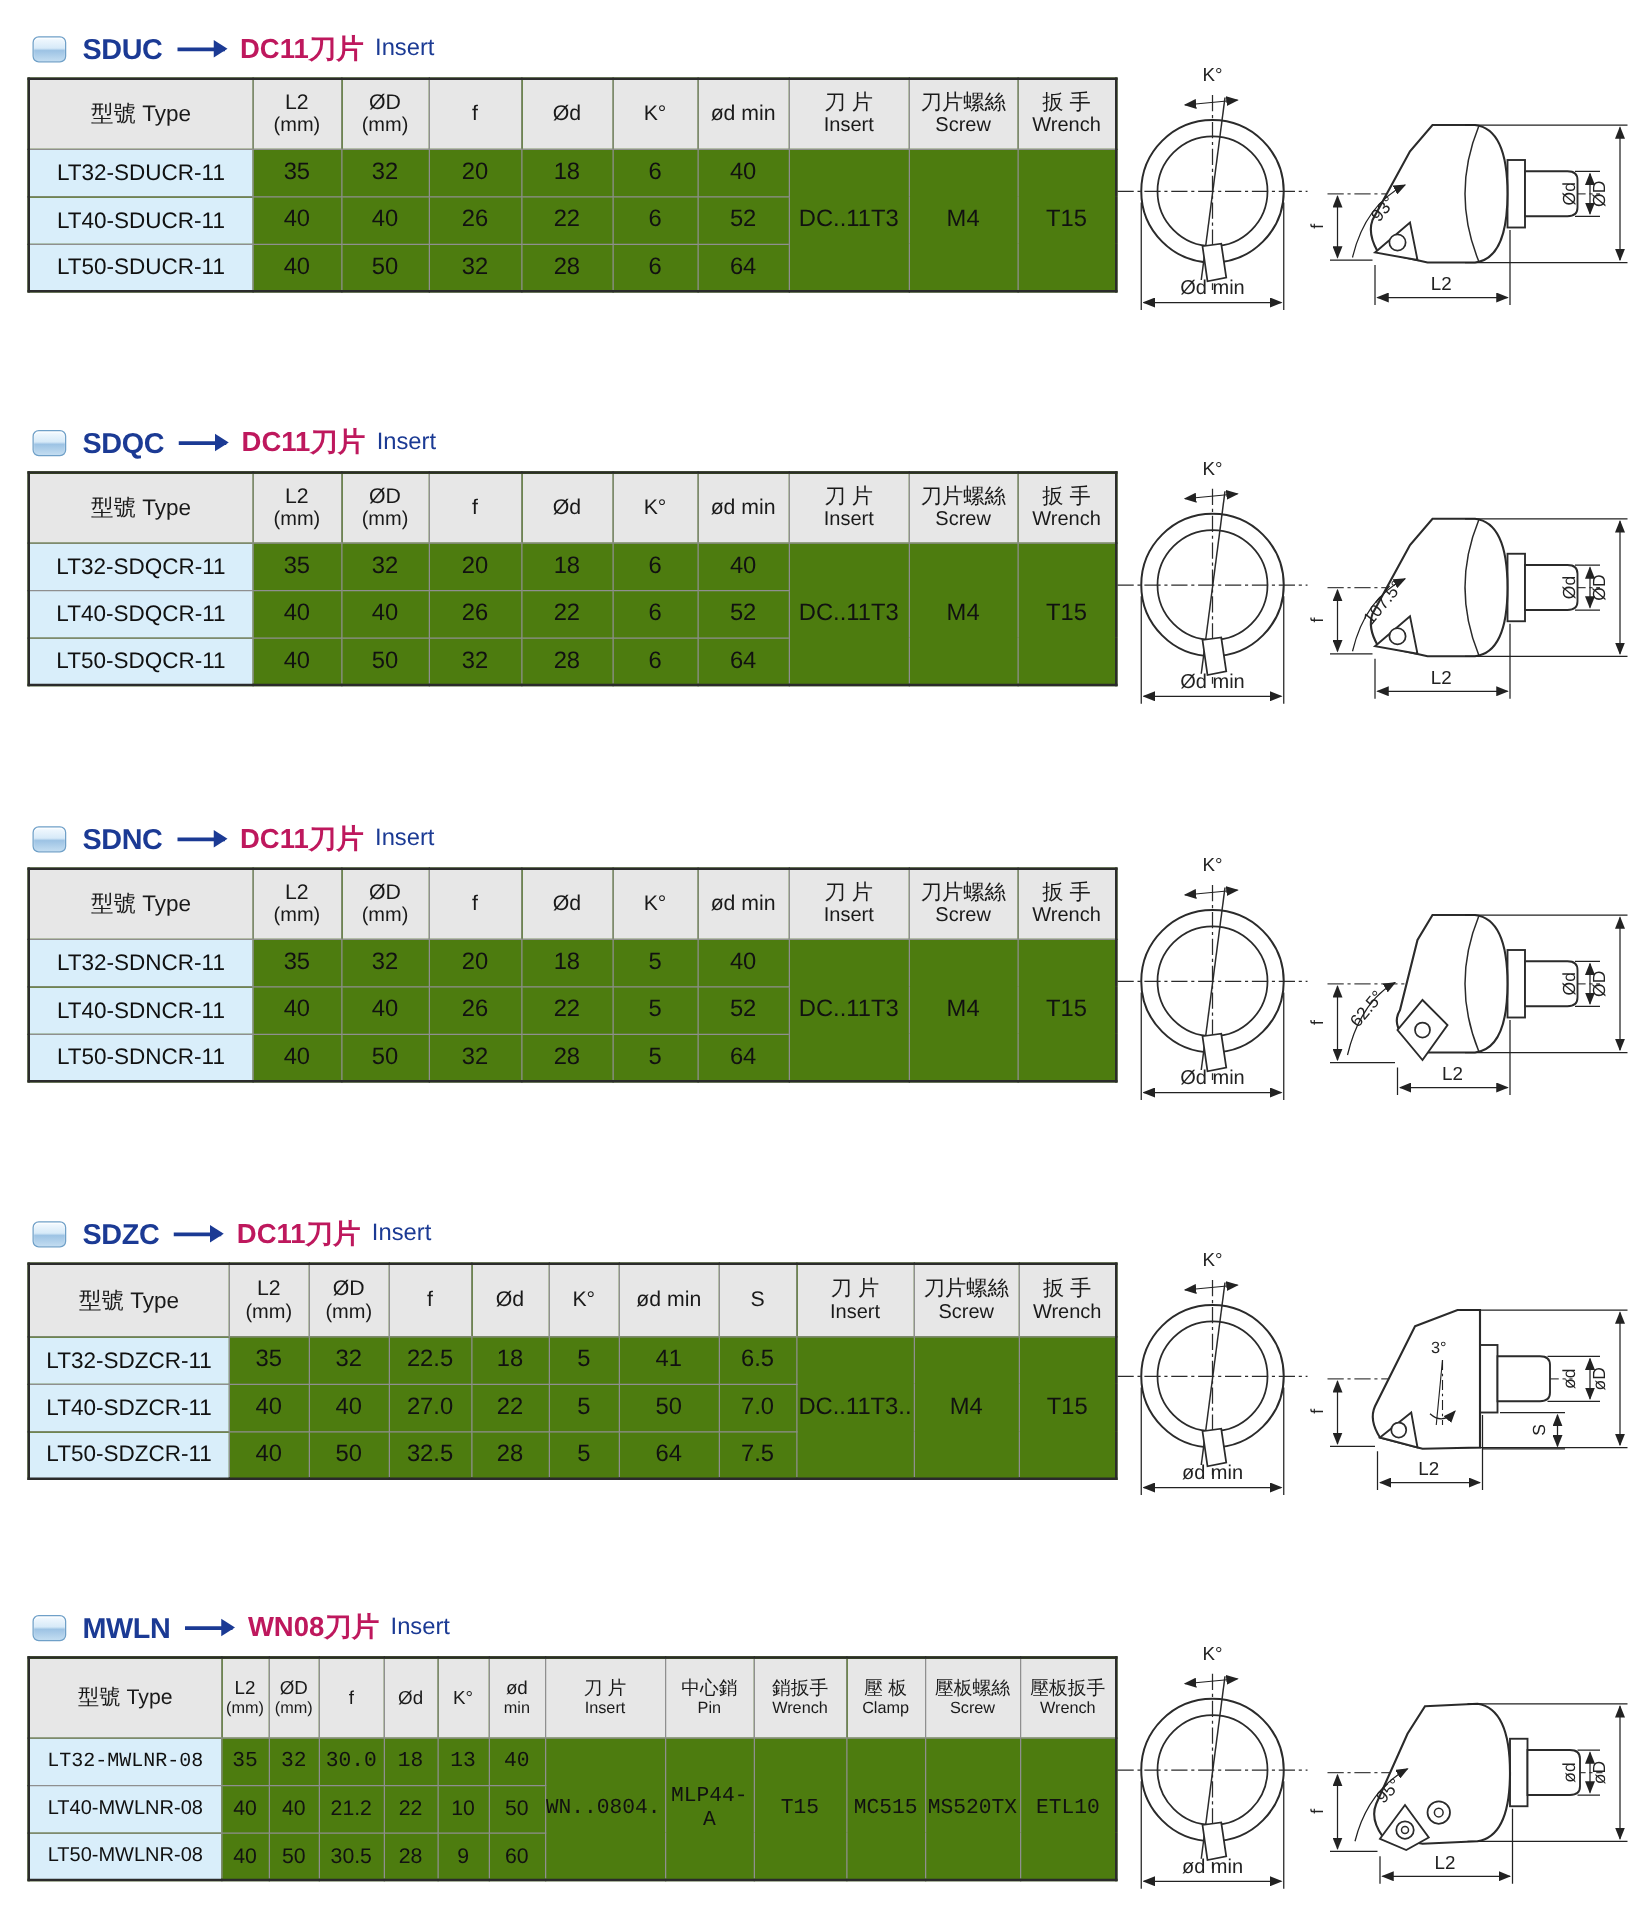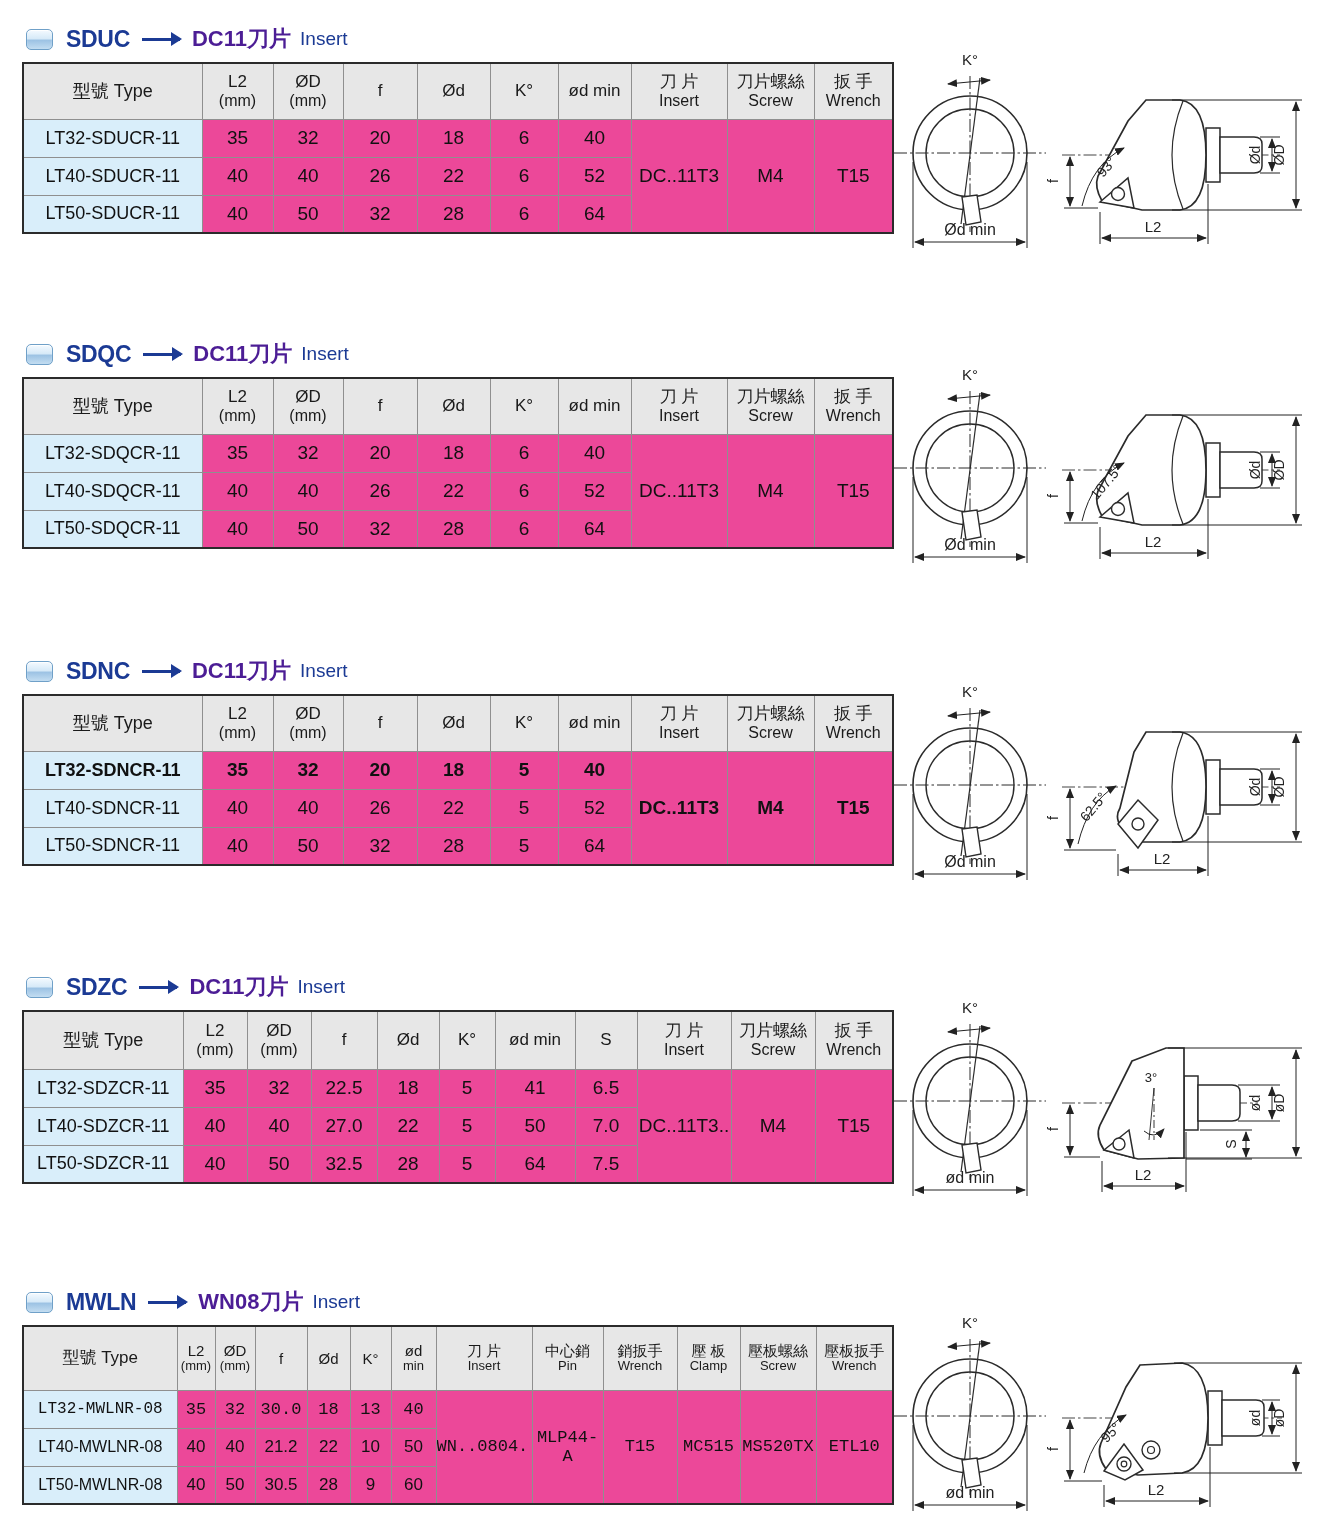--- a/index.html
+++ b/index.html
@@ -8,24 +8,24 @@
   #page{position:absolute;inset:0}
   .section{position:absolute;left:0;width:1212px;height:316px}
   .heading{position:absolute;top:0;left:26px;display:flex;align-items:center;height:30px}
   .bullet{width:25px;height:19px;border-radius:5px;border:1px solid #6fa0c8;
           background:linear-gradient(180deg,#f4faff 0%,#d7eaf8 45%,#9dc3e4 55%,#c3ddf1 100%);
           box-shadow:inset 0 1px 1px #ffffff;margin-right:13px}
   .title{font-size:23px;font-weight:bold;color:#1b3a94;letter-spacing:-0.3px}
   .arrow{position:relative;width:38px;height:3px;background:#1b3a94;margin:0 12px;display:inline-block}
   .arrow:after{content:"";position:absolute;right:-2px;top:-5.5px;
                border-left:11px solid #1b3a94;border-top:7px solid transparent;border-bottom:7px solid transparent}
-  .model{font-size:22px;font-weight:bold;color:#4c1d95}
+  .model{font-size:22px;font-weight:bold;color:#be185d}
   .word{font-size:19px;color:#1b3a94;margin-left:9px}
   table.spec{position:absolute;left:22px;border-collapse:collapse;table-layout:fixed;
-             background:#ec4899;border:2px solid #2b2b2b}
+             background:#4d7c0f;border:2px solid #2b2b2b}
   .spec th,.spec td{border:1px solid #8f8f8f;text-align:center;vertical-align:middle;padding:0;overflow:hidden}
   .spec th{background:#e7e7e7;font-weight:normal;font-size:17px;line-height:1.18;color:#1a1a1a}
   .spec th .h2{font-size:16px}
   .spec th.type-h{font-size:18px}
   .spec td{font-size:19px;color:#111}
   .spec td.type{background:#d9eefa;font-size:18px}
   .spec.small th{font-size:15px;line-height:1.15}
   .spec.small th .h2{font-size:13px}
   .spec.small th.type-h{font-size:17px}
   .spec.small td{font-size:17px}
@@ -379,21 +379,21 @@
               <div class="h1">刀片螺絲</div>
               <div class="h2">Screw</div>
             </th>
             <th>
               <div class="h1">扳 手</div>
               <div class="h2">Wrench</div>
             </th>
           </tr>
         </thead>
         <tbody>
-          <tr style="height: 38px; font-weight: bold;">
+          <tr style="height: 38px;">
             <td class="type">LT32-SDNCR-11</td>
             <td>35</td>
             <td>32</td>
             <td>20</td>
             <td>18</td>
             <td>5</td>
             <td>40</td>
             <td class="merged" rowspan="3">DC..11T3</td>
             <td class="merged" rowspan="3">M4</td>
             <td class="merged" rowspan="3">T15</td>

